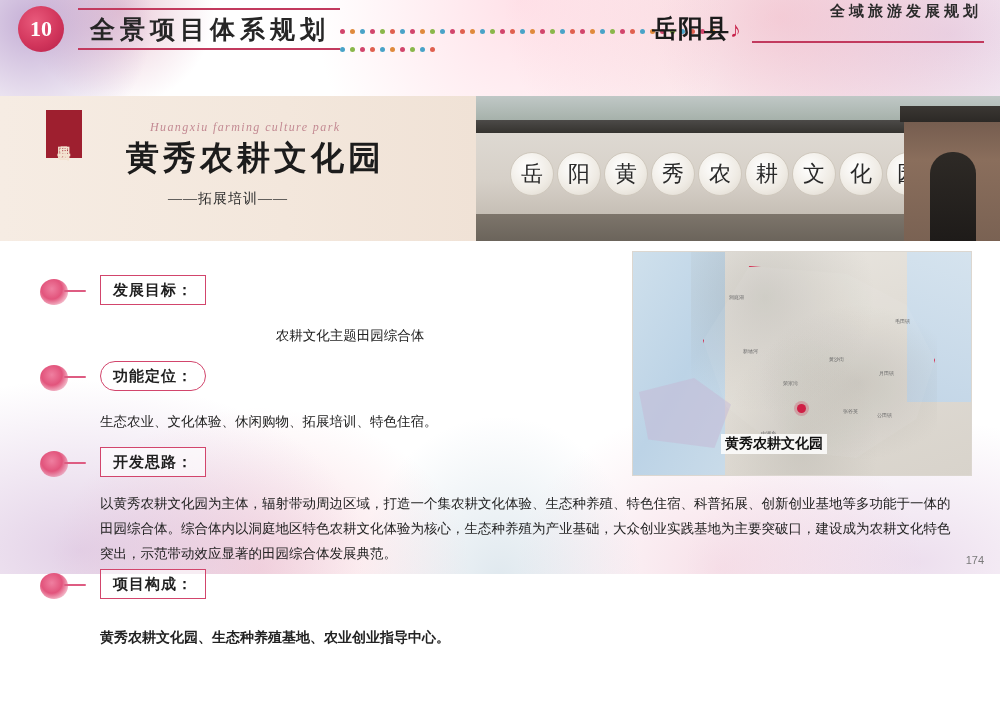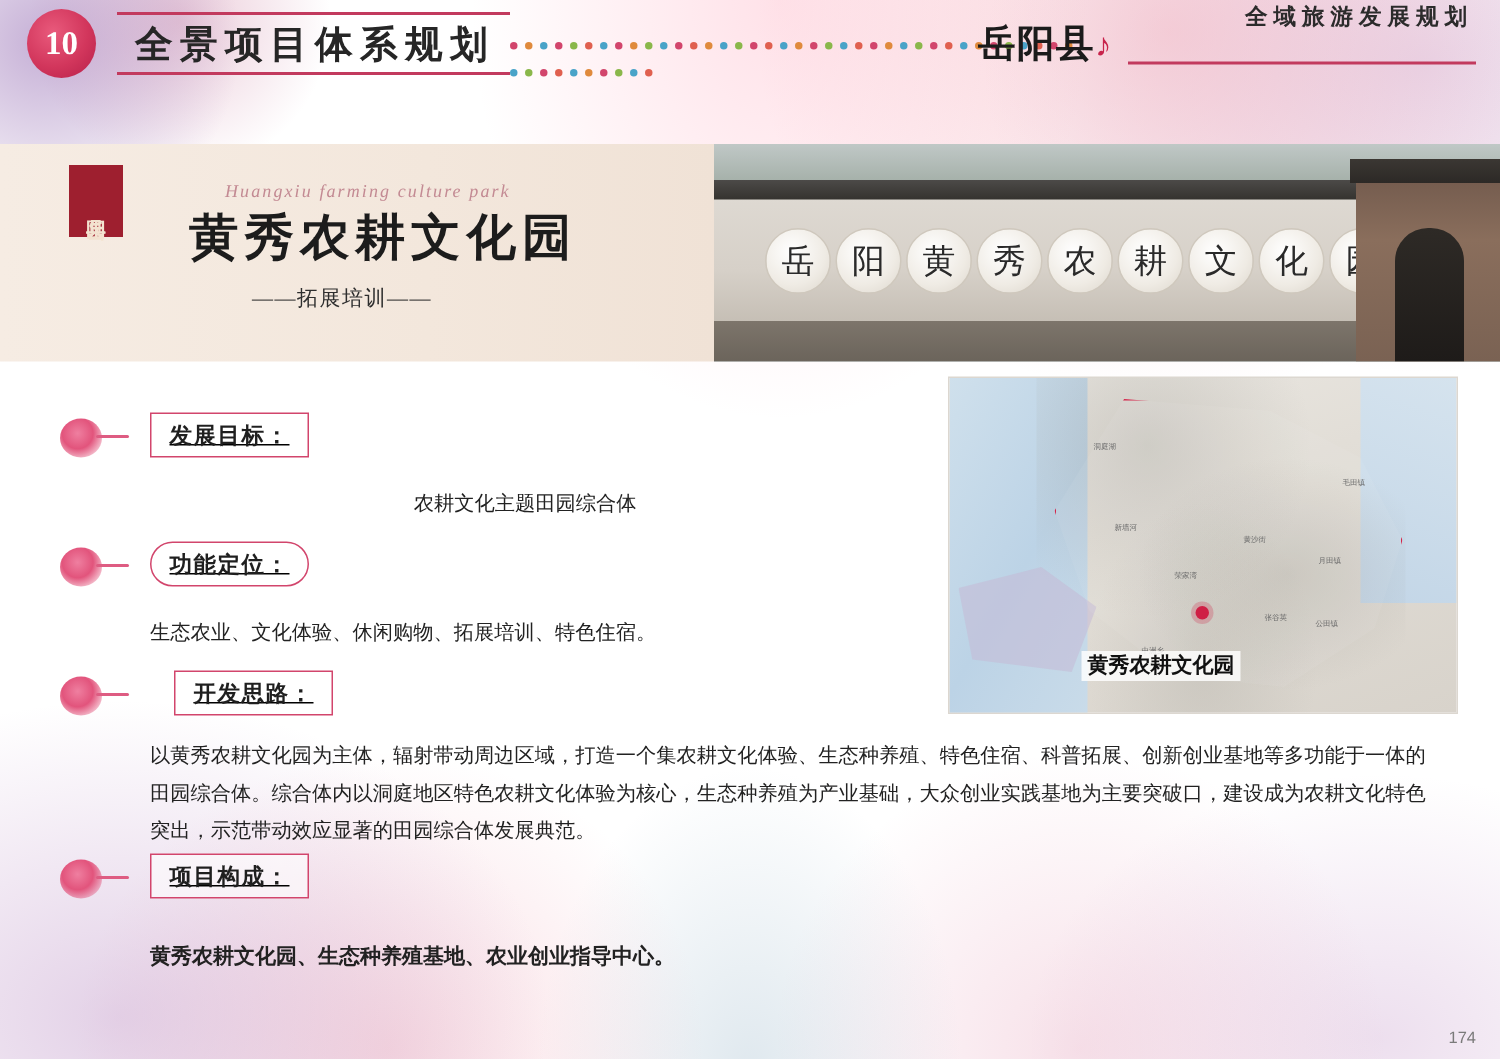--- a/index.html
+++ b/index.html
@@ -4,21 +4,21 @@
 <style>
   * { box-sizing: border-box; margin: 0; padding: 0; }
   html, body {
     width: 1000px; height: 706px;
     font-family: "Liberation Sans", sans-serif;
     background: #ffffff;
     overflow: hidden;
   }
   .page {
     position: relative;
-    width: 1000px; height: 706px;
+    width: 1000px; height: 574px;
     background:
       radial-gradient(circle at 3% 4%, rgba(150,110,180,0.55) 0%, rgba(150,110,180,0.0) 11%),
       radial-gradient(circle at 12% 2%, rgba(210,140,170,0.45) 0%, rgba(210,140,170,0) 9%),
       radial-gradient(ellipse at 52% 0%, rgba(255,170,190,0.35) 0%, rgba(255,255,255,0) 28%),
       radial-gradient(ellipse at 78% 3%, rgba(240,150,165,0.40) 0%, rgba(255,255,255,0) 25%),
       radial-gradient(ellipse at 95% 6%, rgba(180,130,190,0.30) 0%, rgba(255,255,255,0) 22%),
       radial-gradient(ellipse at 8% 96%, rgba(185,140,195,0.40) 0%, rgba(255,255,255,0) 22%),
       radial-gradient(ellipse at 26% 99%, rgba(240,165,180,0.40) 0%, rgba(255,255,255,0) 20%),
       radial-gradient(ellipse at 50% 101%, rgba(150,180,200,0.30) 0%, rgba(255,255,255,0) 20%),
       radial-gradient(ellipse at 72% 99%, rgba(230,160,185,0.32) 0%, rgba(255,255,255,0) 20%),
@@ -165,21 +165,20 @@
     background: radial-gradient(circle at 42% 38%, #ef7fa0 0%, #e2547c 45%, rgba(226,84,124,0.35) 78%, rgba(226,84,124,0) 100%);
   }
   .bullet .b-stem {
     position: absolute; left: 24px; top: 13px; width: 22px; height: 2px;
     background: #de5c82; border-radius: 1px;
   }
   .lbl-box {
     position: absolute; height: 30px; padding: 0 12px;
     border: 1px solid #d2456c; display: flex; align-items: center;
     background: rgba(255,255,255,0.6);
-    text-decoration: underline;
   }
   .lbl-box span {
     font-family: "Liberation Serif", serif;
     font-size: 15px; font-weight: bold; color: #1f1f1f; letter-spacing: 1px;
   }
   .body-text {
     position: absolute;
     font-family: "Liberation Sans", sans-serif;
     font-size: 13.5px; color: #222; line-height: 25px;
   }
@@ -308,21 +307,21 @@
     </div>
     <div class="lbl-box" style="left:100px; top:120px;border-radius:15px;">
       <span>功能定位：</span>
     </div>
     <div class="body-text" style="left:100px; top:168px; width:520px;">生态农业、文化体验、休闲购物、拓展培训、特色住宿。</div>
 
     <div class="bullet" style="left:40px; top:208px;">
       <div class="b-ball"></div>
       <div class="b-stem"></div>
     </div>
-    <div class="lbl-box" style="left:116px; top:206px;text-align:right;">
+    <div class="lbl-box" style="left:100px; top:206px;text-align:right;">
       <span>开发思路：</span>
     </div>
     <div class="body-text" style="left:100px; top:250px; width:860px;">以黄秀农耕文化园为主体，辐射带动周边区域，打造一个集农耕文化体验、生态种养殖、特色住宿、科普拓展、创新创业基地等多功能于一体的田园综合体。综合体内以洞庭地区特色农耕文化体验为核心，生态种养殖为产业基础，大众创业实践基地为主要突破口，建设成为农耕文化特色突出，示范带动效应显著的田园综合体发展典范。</div>
 
     <div class="bullet" style="left:40px; top:330px;">
       <div class="b-ball"></div>
       <div class="b-stem"></div>
     </div>
     <div class="lbl-box" style="left:100px; top:328px;">
       <span>项目构成：</span>

